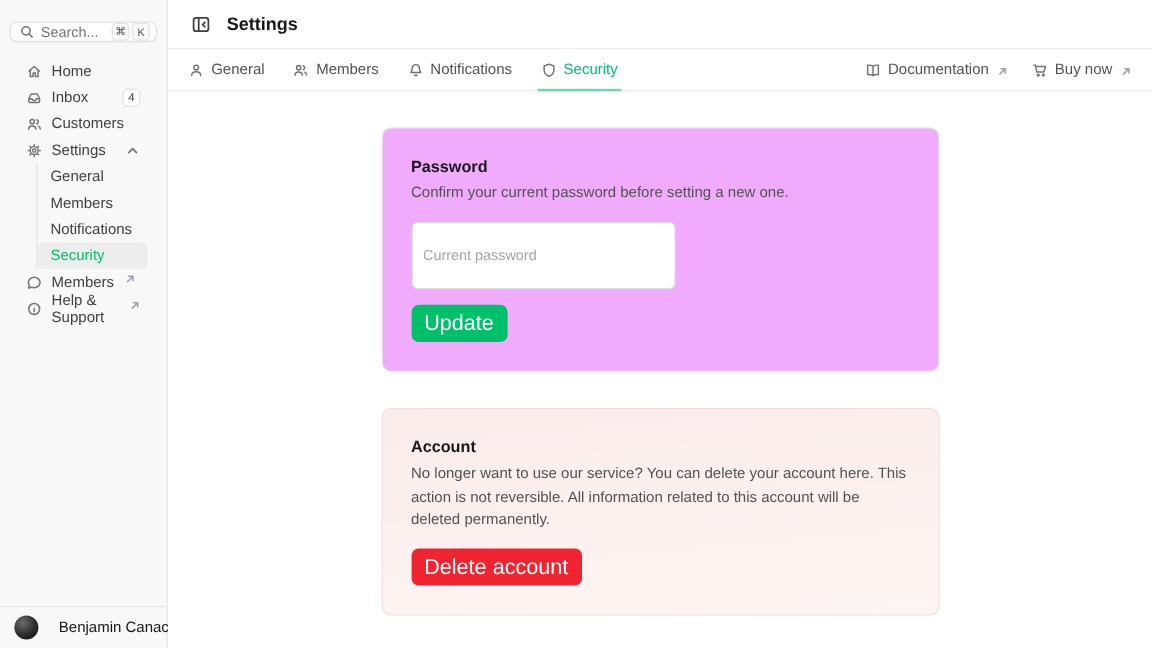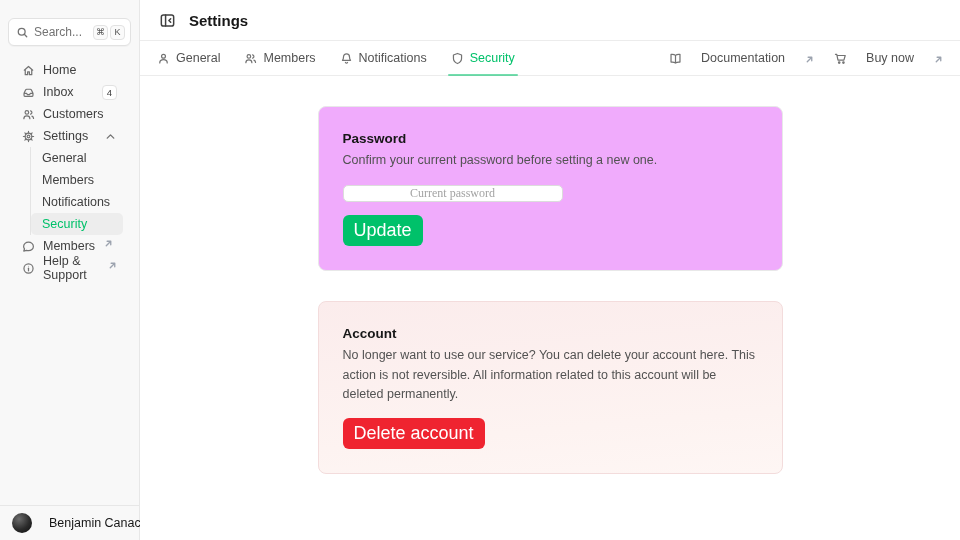--- a/index.html
+++ b/index.html
@@ -12,21 +12,21 @@
   .app { display:flex; width:960px; height:540px; }
 
   
   .sidebar { width:140px; flex:none; background:#f8f8f8; border-right:1px solid #e7e7e7; display:flex; flex-direction:column; }
   .sb-top { padding:9px 8px 0; }
   .brand-row { height:26px; display:flex; align-items:center; gap:7px; padding:0 4px; border-radius:6px; cursor:pointer; }
   .brand-logo { width:22px; height:22px; border-radius:50%; background:#020420; display:flex; align-items:center; justify-content:center; flex:none; }
   .brand-name { font-weight:600; font-size:13px; color:#171717; }
   .sel-icon { margin-left:auto; color:#9ca3af; }
 
-  .search-box { margin-top:9px; height:28px; background:#fff; border:1px solid #e2e2e2; border-radius:6px;
+  .search-box { margin-top:9px; height:17px; background:#fff; border:1px solid #e2e2e2; border-radius:6px;
     display:flex; align-items:center; gap:5px; padding:0 5px 0 7px; box-shadow:0 1px 1px rgba(0,0,0,.03); cursor:text; }
   .search-box input { border:none; outline:none; width:50px; font-size:12px; color:#404040; background:transparent; font-family:inherit; }
   .search-box input::placeholder { color:#737373; }
   .kbd { min-width:15px; height:15px; padding:0 2px; border:1px solid #e2e2e2; border-radius:4px; background:#fafafa;
     font-size:9px; color:#525252; display:flex; align-items:center; justify-content:center; }
   .kbd + .kbd { margin-left:2px; }
   .kbd-group { margin-left:auto; display:flex; }
 
   .nav { margin-top:13px; padding:0 8px; flex:1; }
   .nav-item { height:22px; display:flex; align-items:center; gap:8px; padding:0 6px; border-radius:5px; color:#404040; cursor:pointer; }
@@ -53,31 +53,31 @@
   .panel-btn { width:20px; height:20px; display:flex; align-items:center; justify-content:center; color:#404040; cursor:pointer; }
   .page-title { font-size:15px; font-weight:600; color:#171717; }
 
   .toolbar { height:35px; flex:none; border-bottom:1px solid #ececec; display:flex; align-items:center; justify-content:space-between; padding:0 17px; }
   .tabs { display:flex; gap:24px; height:100%; }
   .tab { position:relative; height:100%; display:flex; align-items:center; gap:6px; color:#525252; cursor:pointer; font-size:12.5px; }
   .tab.active { color:var(--primary); font-weight:500; }
   .tab.active::after { content:""; position:absolute; left:-3px; right:-3px; bottom:-1px; height:2.5px; border-radius:2px;
     background:var(--primary); opacity:.55; }
   .toolbar-actions { display:flex; align-items:center; gap:20px; }
-  .tb-btn { display:flex; align-items:center; gap:19px; color:#525252; cursor:pointer; font-size:12.5px; }
+  .tb-btn { display:flex; align-items:center; gap:6px; color:#525252; cursor:pointer; font-size:12.5px; }
 
   
   .content { flex:1; display:flex; flex-direction:column; align-items:center; padding-top:30px; gap:30px; overflow:hidden; }
   .card { width:465px; border-radius:8px; padding:24px; }
   .card-password { background:#f0abfc; border:1px solid #e8e8e8; }
   .card-account { background:linear-gradient(175deg,#fbecec 0%,#fdf3f1 70%,#fef6f4 100%); border:1px solid #f3dcdc; }
   .card-title { font-size:13.5px; font-weight:600; color:#171717; }
   .card-desc { margin-top:5px; font-size:12.5px; color:#525252; line-height:1.55; }
-  .pw-input { display:block; width:220px; margin-top:11px; padding:0 9px; font-size:12px; font-family:Liberation Serif, serif;
-    border:1px solid #dcdcdc; border-radius:5px; background:#fff; color:#171717; outline:none;text-align:center; }
+  .pw-input { display:block; width:220px; margin-top:11px; padding:20px 9px; font-size:12px; font-family:Liberation Sans, sans-serif;
+    border:1px solid #dcdcdc; border-radius:5px; background:#fff; color:#171717; outline:none; }
   .pw-input:first-of-type { margin-top:15px; }
   .pw-input::placeholder { color:#a3a3a3; }
   .btn { display:inline-block; margin-top:13px; border:none; border-radius:6px; padding:5px 11px; font-size:18px;
     font-weight:500; color:#fff; font-family:inherit; cursor:pointer; }
   .btn-primary { background:var(--primary); }
   .btn-danger { background:var(--error); }
 </style>
 </head>
 <body>
 

